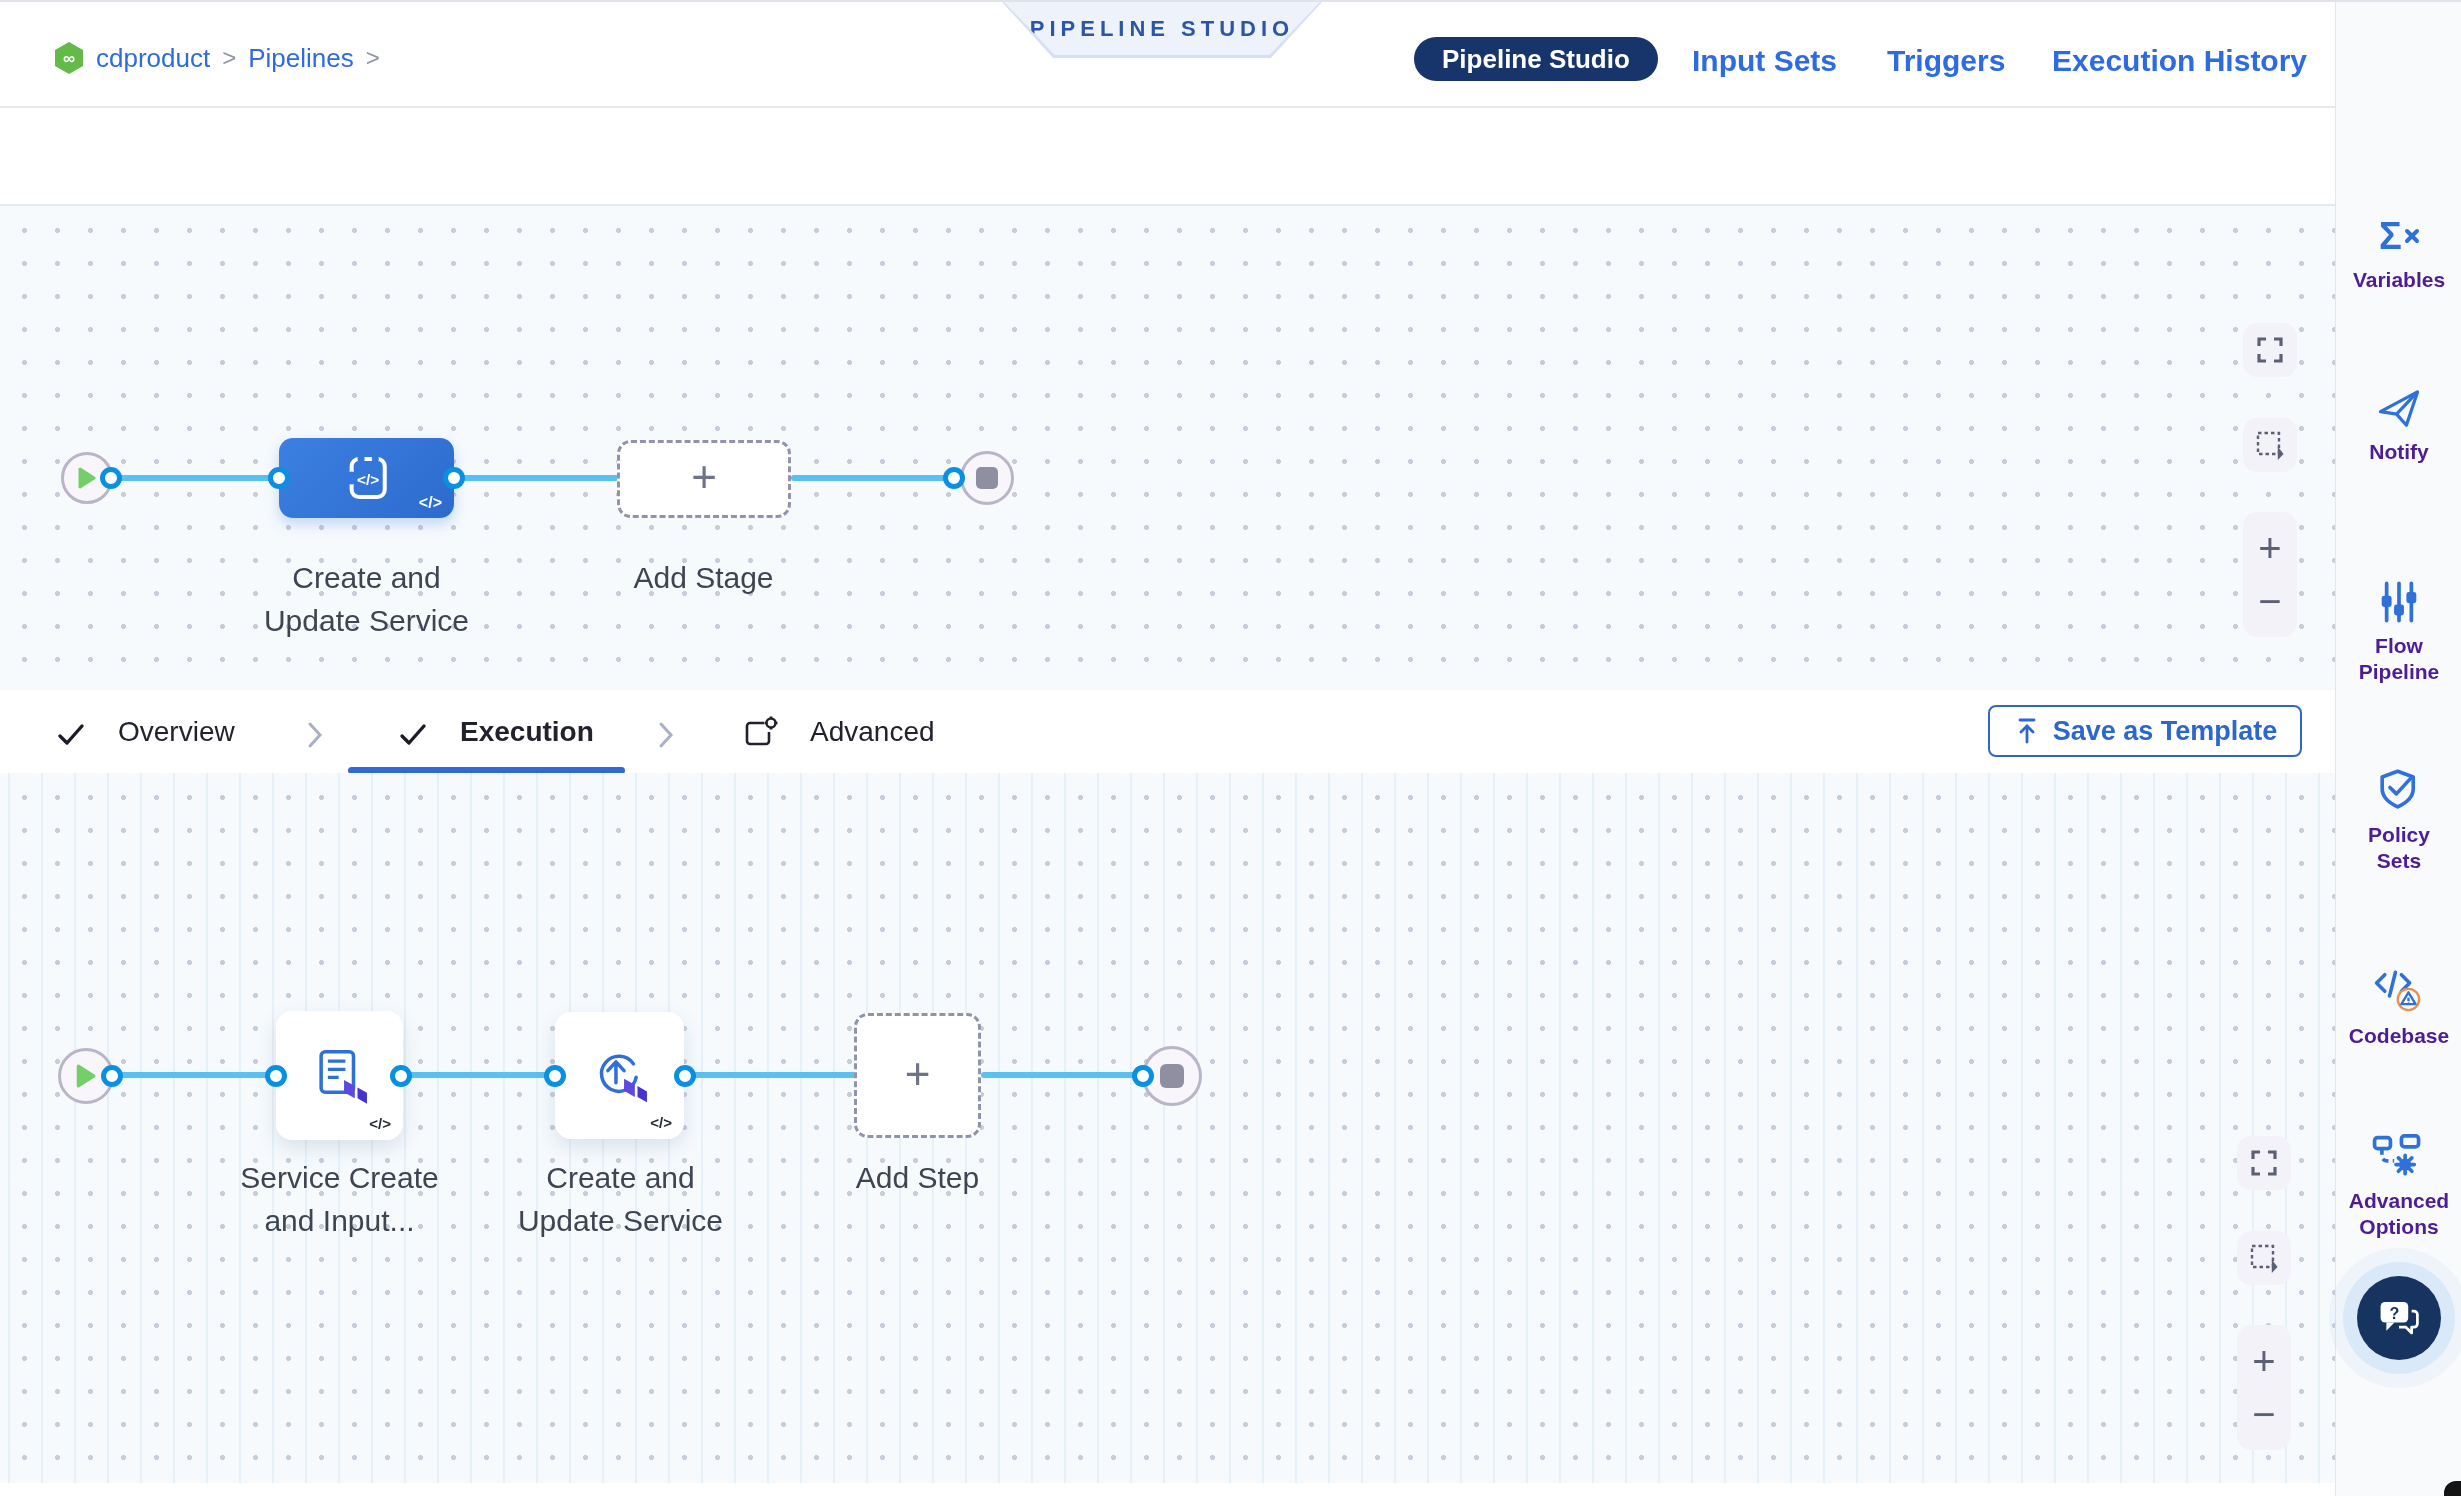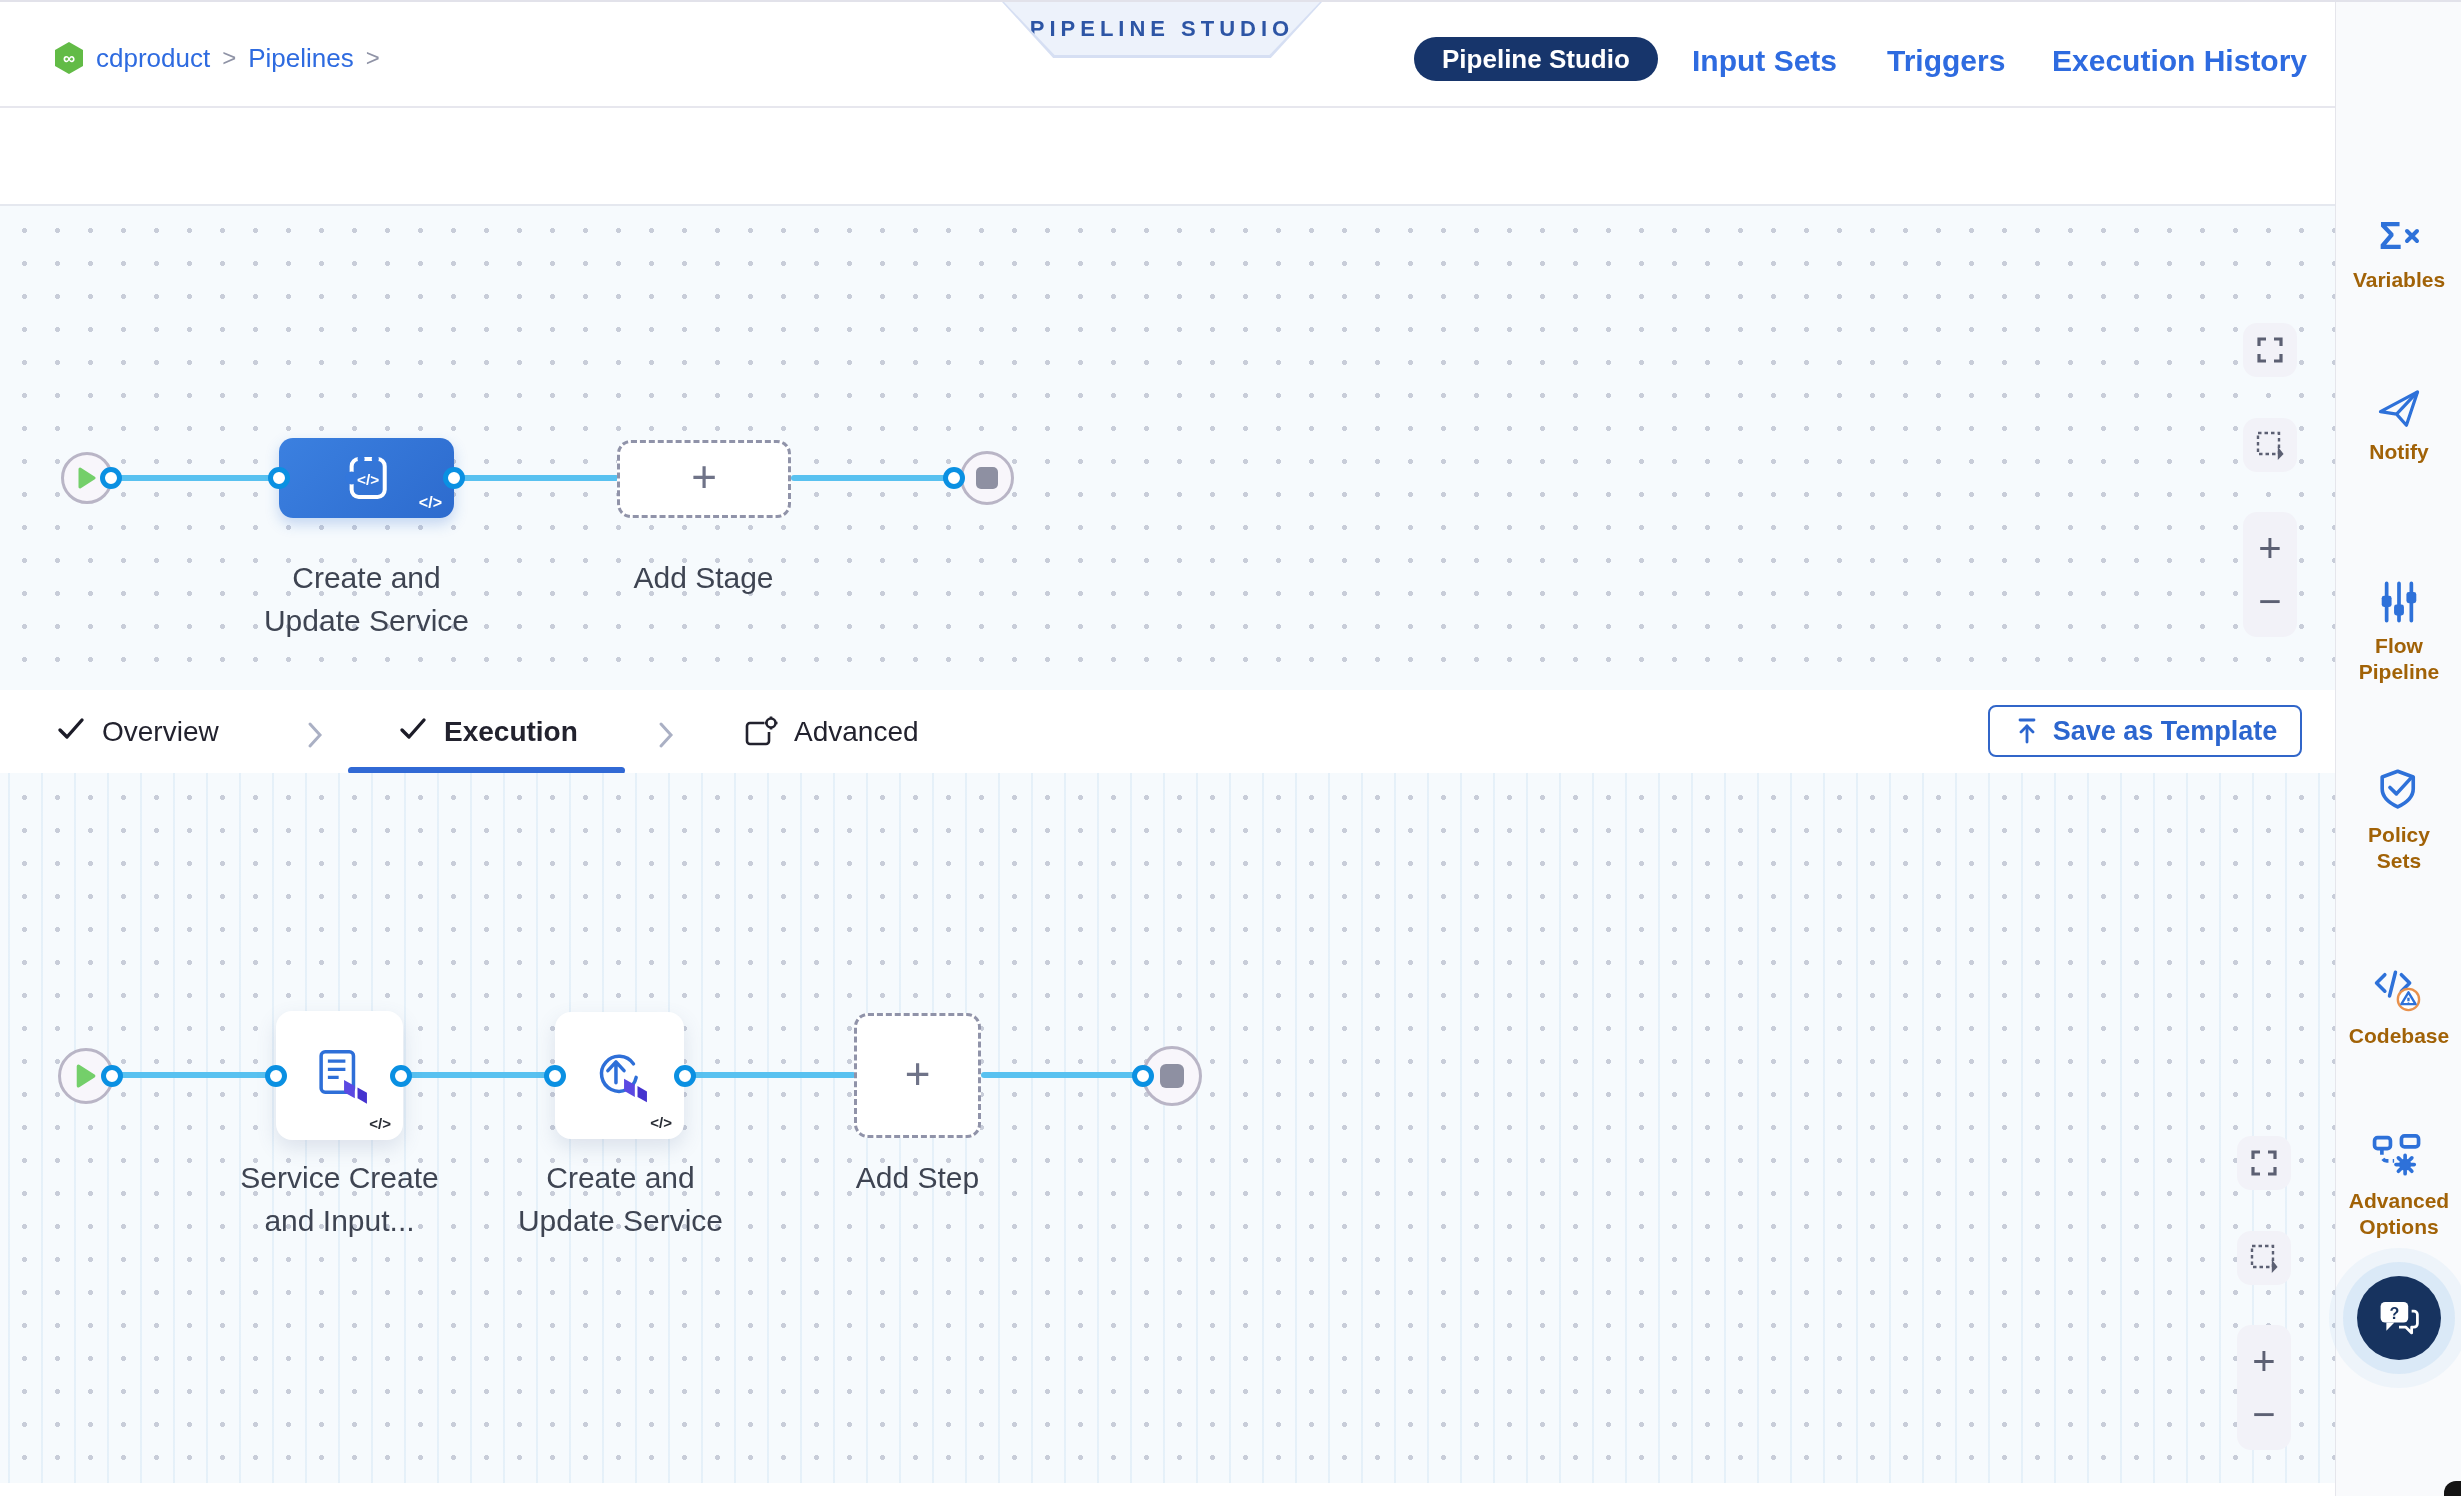--- a/index.html
+++ b/index.html
@@ -75,34 +75,34 @@
   .step-card .mini-code { position:absolute; right:12px; bottom:8px; color:#272b33; font-size:15px; font-weight:700; }
 
   .node-label { position:absolute; width:259px; text-align:center; font-size:30px; color:#3e4452; line-height:43px; }
 
   .cv-btn { position:absolute; width:54px; height:54px; border-radius:14px; background:#f2f2f8; display:flex; align-items:center; justify-content:center; cursor:pointer; }
   .cv-zoom { position:absolute; width:54px; height:125px; border-radius:14px; background:#f2f2f8; display:flex; flex-direction:column; align-items:center; justify-content:space-around; padding:10px 0; }
   .zoom-glyph { font-size:40px; color:#5c6073; line-height:1; cursor:pointer; font-weight:300; }
 
   
   .tabbar { position:absolute; left:0; top:688px; width:2335px; height:84px; background:#fff; border-bottom:1px solid #ececf2; }
-  .tab { position:absolute; top:26px; display:flex; align-items:flex-start; gap:16px; font-size:28px; color:#22222e; cursor:pointer; }
+  .tab { position:absolute; top:26px; display:flex; align-items:flex-end; gap:32px; font-size:28px; color:#22222e; cursor:pointer; }
   #tab-overview { left:56px; }
   #tab-execution { left:398px; font-weight:700; }
   #tab-advanced { left:744px; }
   .tab-chevron { position:absolute; top:30px; color:#aab0c4; }
   #chev-1 { left:304px; } #chev-2 { left:655px; }
   .tab-underline { position:absolute; left:348px; top:77px; width:277px; height:7px; background:#3169d5; border-radius:4px; }
   .btn-template { position:absolute; left:1988px; top:15px; width:314px; height:52px; border:2px solid #3166c9; border-radius:8px;
     display:flex; align-items:center; justify-content:center; gap:12px; color:#2c66cf; font-size:27px; font-weight:700; background:#fff; cursor:pointer; }
 
   
   .sidebar { position:absolute; left:2335px; top:0; width:126px; height:1496px; background:#f9fafc; border-left:1px solid #e5e5eb; }
   .side-item { position:absolute; left:0; width:126px; display:flex; flex-direction:column; align-items:center; gap:10px; cursor:pointer; }
-  .side-label { width:111px; text-align:center; font-size:21px; font-weight:600; color:#a16207; line-height:26px; }
+  .side-label { width:111px; text-align:center; font-size:21px; font-weight:600; color:#4c1d95; line-height:26px; }
   .chat-fab { position:absolute; left:21px; top:1274px; width:84px; height:84px; border-radius:50%; background:#17335f;
     display:flex; align-items:center; justify-content:center; cursor:pointer;
     box-shadow:0 0 0 14px rgba(150,195,235,.22), 0 0 0 28px rgba(150,195,235,.10); }
   .dark-corner { position:absolute; left:2444px; top:1479px; width:18px; height:18px; background:#141414; border-radius:12px 0 0 0; }
 </style>
 </head>
 <body>
 
 <div id="app">
 

